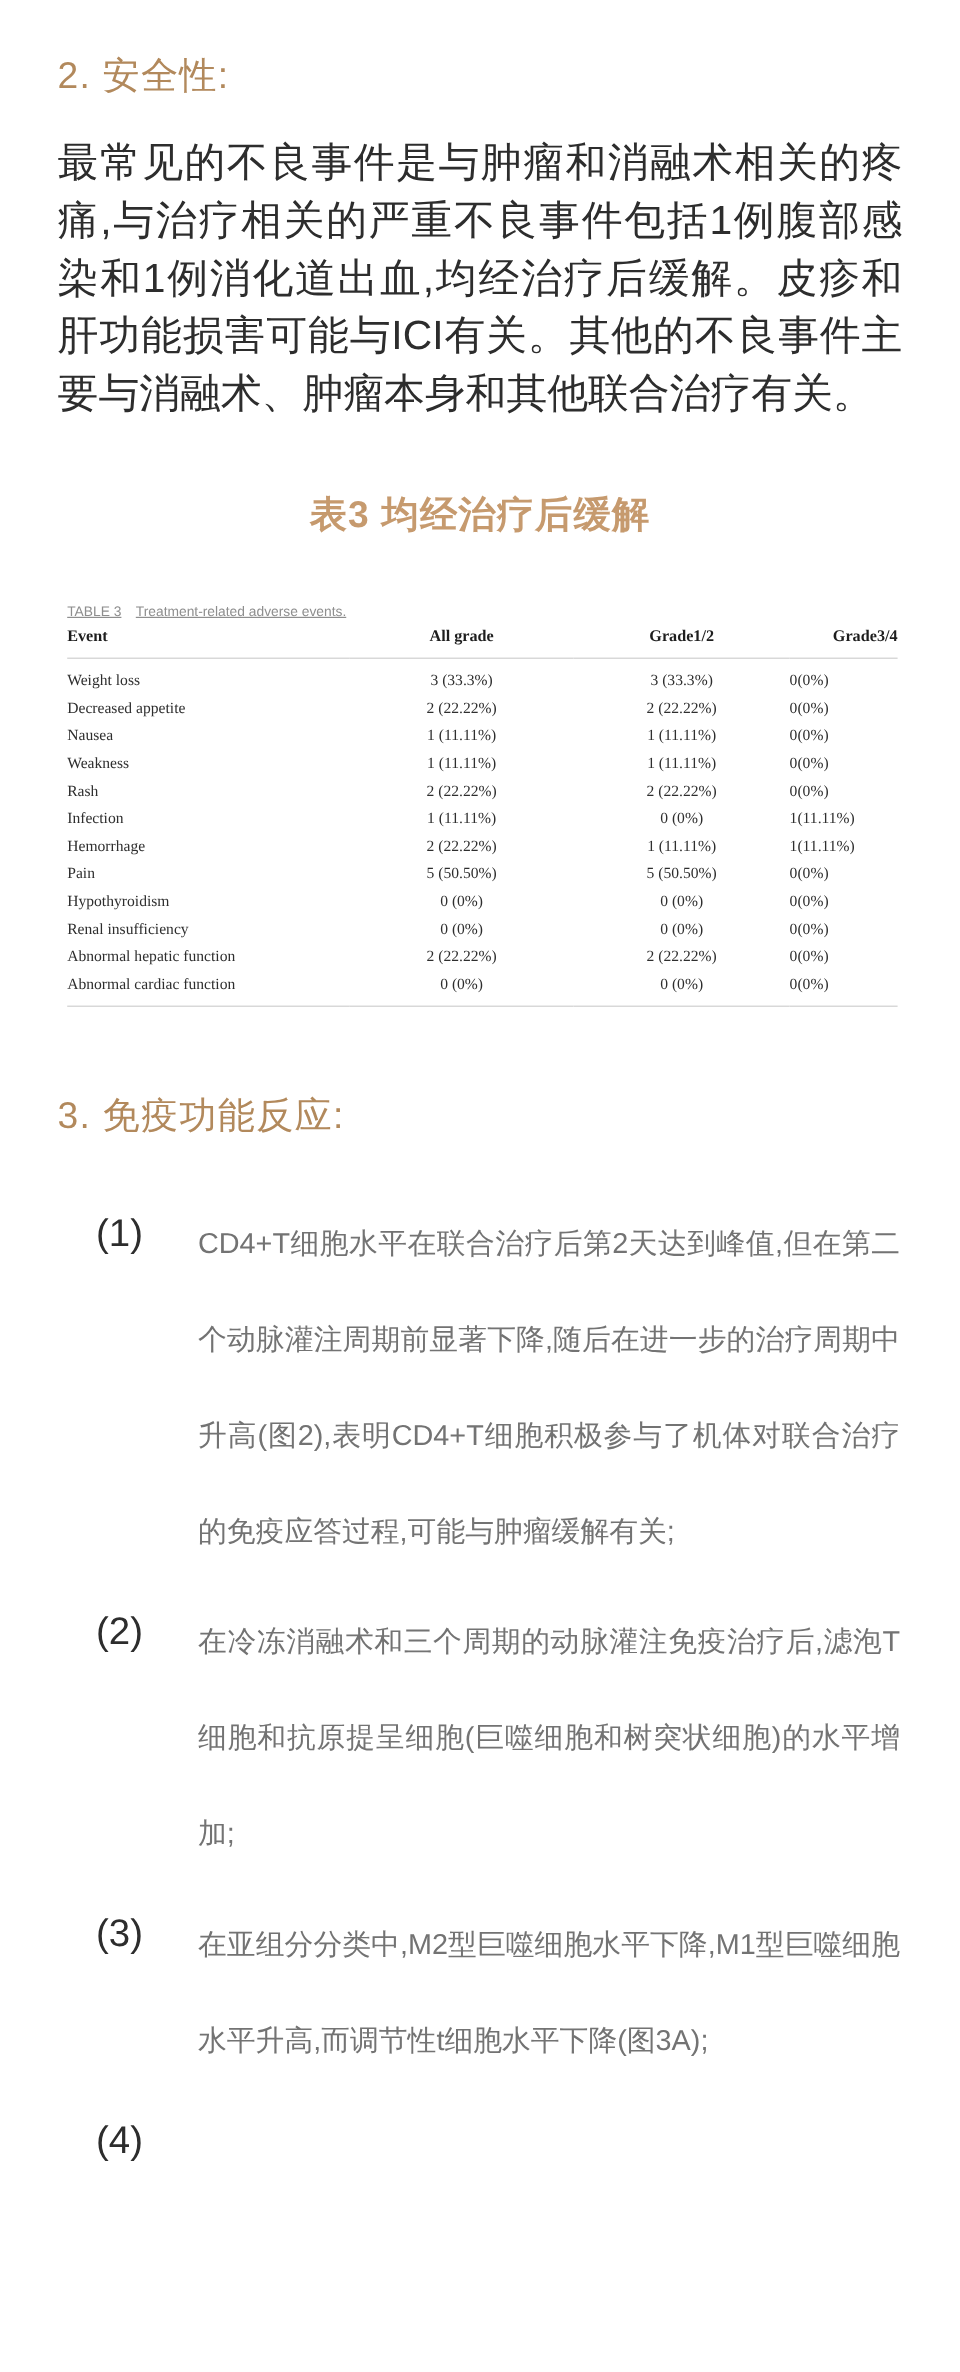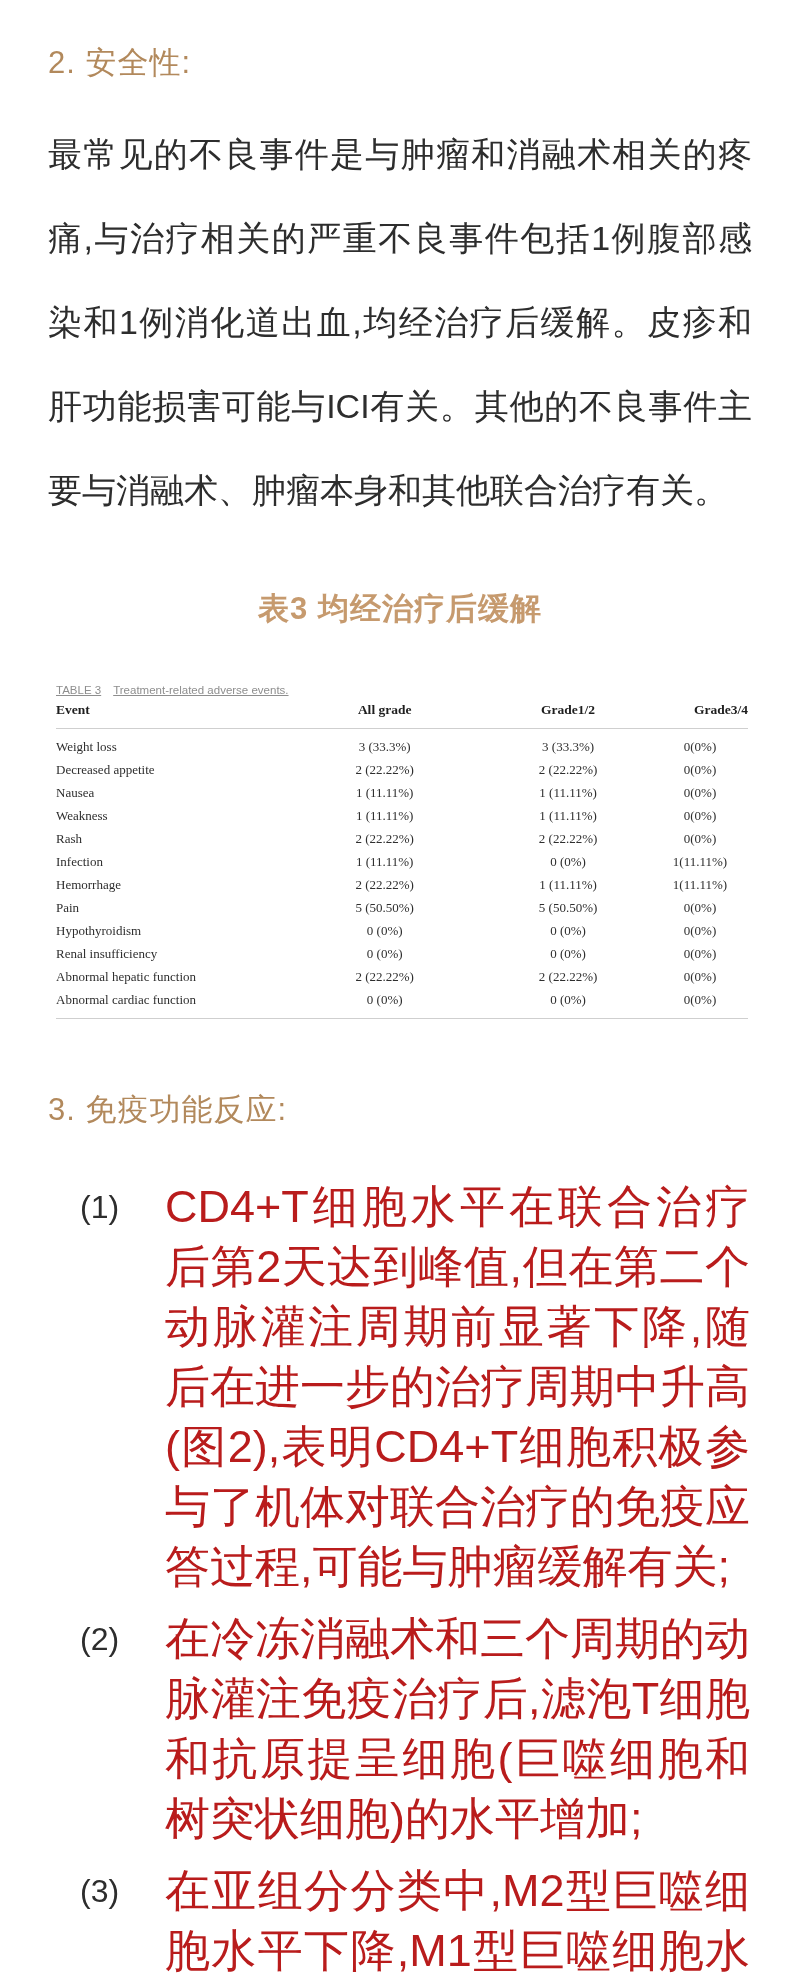--- a/index.html
+++ b/index.html
@@ -14,21 +14,21 @@
     font-size: 31px;
     font-weight: normal;
     letter-spacing: 1px;
     color: #b2895c;
   }
   #sec2-heading { margin: 42px 48px 0 48px; }
   #sec3-heading { margin: 70px 48px 0 48px; }
   .para {
     margin: 28px 48px 0 48px;
     font-size: 34px;
-    line-height: 84px;
+    line-height: 48px;
     text-align: justify;
     color: #2d2d2d;
   }
   .tbl-cn-caption {
     margin-top: 56px;
     text-align: center;
     font-size: 31px;
     font-weight: bold;
     letter-spacing: 1px;
     color: #c69a6e;
@@ -59,41 +59,41 @@
     color: #2e2e2e;
     padding: 3.5px 0;
   }
   table.adv th.c1 { width: 34%; text-align: left; }
   table.adv th.c2 { width: 27%; text-align: center; }
   table.adv th.c3 { width: 26%; text-align: center; }
   table.adv th.c4 { width: 13%; text-align: right; }
   table.adv td.c1 { text-align: left; }
   table.adv td.c2 { text-align: center; }
   table.adv td.c3 { text-align: center; }
-  table.adv td.c4 { text-align: center; padding-right: 6px; }
+  table.adv td.c4 { text-align: left; padding-right: 6px; }
   table.adv tbody tr:first-child td { padding-top: 10px; }
   table.adv tbody tr:last-child td {
     padding-bottom: 10px;
     border-bottom: 1.5px solid #cfcfcf;
   }
   .list { margin: 46px 50px 0 80px; }
   .list-item { display: flex; margin-top: 12px; }
   .list-item:first-child { margin-top: 0; }
   .list-item .marker {
     flex: 0 0 85px;
     font-size: 32px;
     line-height: 60px;
     color: #2d2d2d;
   }
   .list-item .itext {
     flex: 1;
-    font-size: 45px;
-    line-height: 60px;
+    font-size: 24px;
+    line-height: 80px;
     text-align: justify;
-    color: #b91c1c;
+    color: #737373;
   }
 </style>
 </head>
 <body>
 
 <h2 class="sec-heading" id="sec2-heading">2. 安全性:</h2>
 
 <p class="para">最常见的不良事件是与肿瘤和消融术相关的疼痛,与治疗相关的严重不良事件包括1例腹部感染和1例消化道出血,均经治疗后缓解。皮疹和肝功能损害可能与ICI有关。其他的不良事件主要与消融术、肿瘤本身和其他联合治疗有关。</p>
 
 <div class="tbl-cn-caption">表3 均经治疗后缓解</div>

